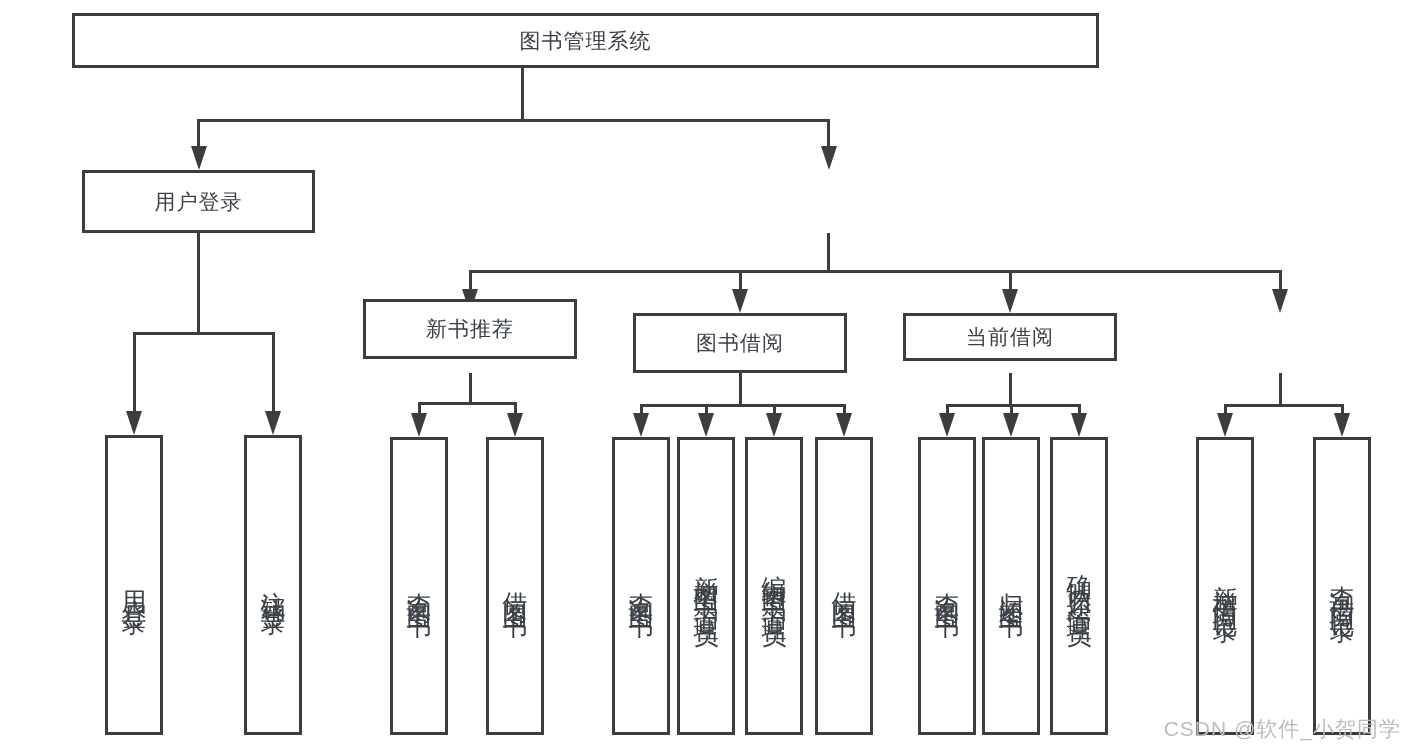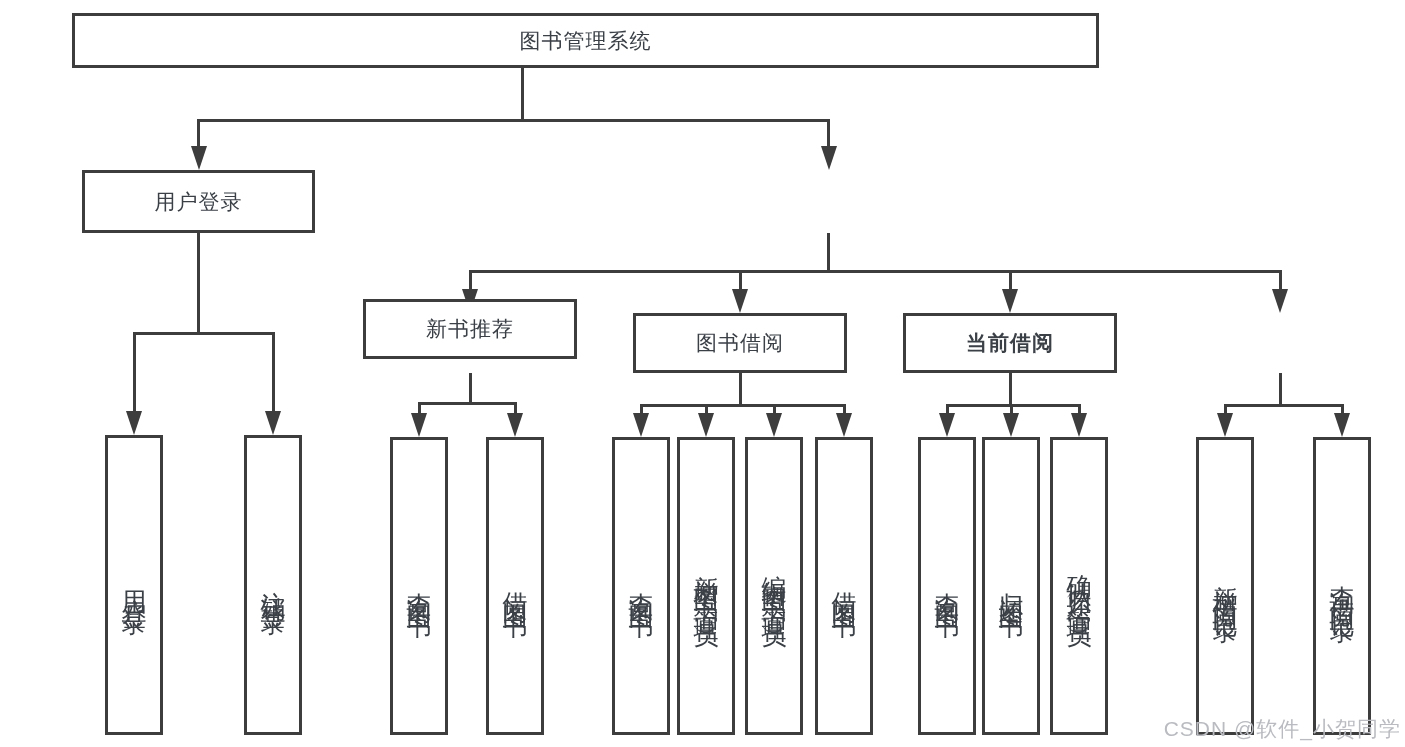--- a/index.html
+++ b/index.html
@@ -65,21 +65,21 @@
   <div class="box" style="left:82px;top:170px;width:233px;height:63px;">
     <span>用户登录</span>
   </div>
 
   <div class="box" style="left:363px;top:299px;width:214px;height:60px;">
     <span>新书推荐</span>
   </div>
   <div class="box" style="left:633px;top:313px;width:214px;height:60px;">
     <span>图书借阅</span>
   </div>
-  <div class="box" style="left:903px;top:313px;width:214px;height:60px;font-weight:bold;">
+  <div class="box" style="left:903px;top:313px;width:214px;height:48px;">
     <span>当前借阅</span>
   </div>
 
   <div class="box leaf" style="left:105px;top:435px;height:300px;">
     <span class="vtext">用户登录</span>
   </div>
   <div class="box leaf" style="left:244px;top:435px;height:300px;">
     <span class="vtext">注销登录</span>
   </div>
 

